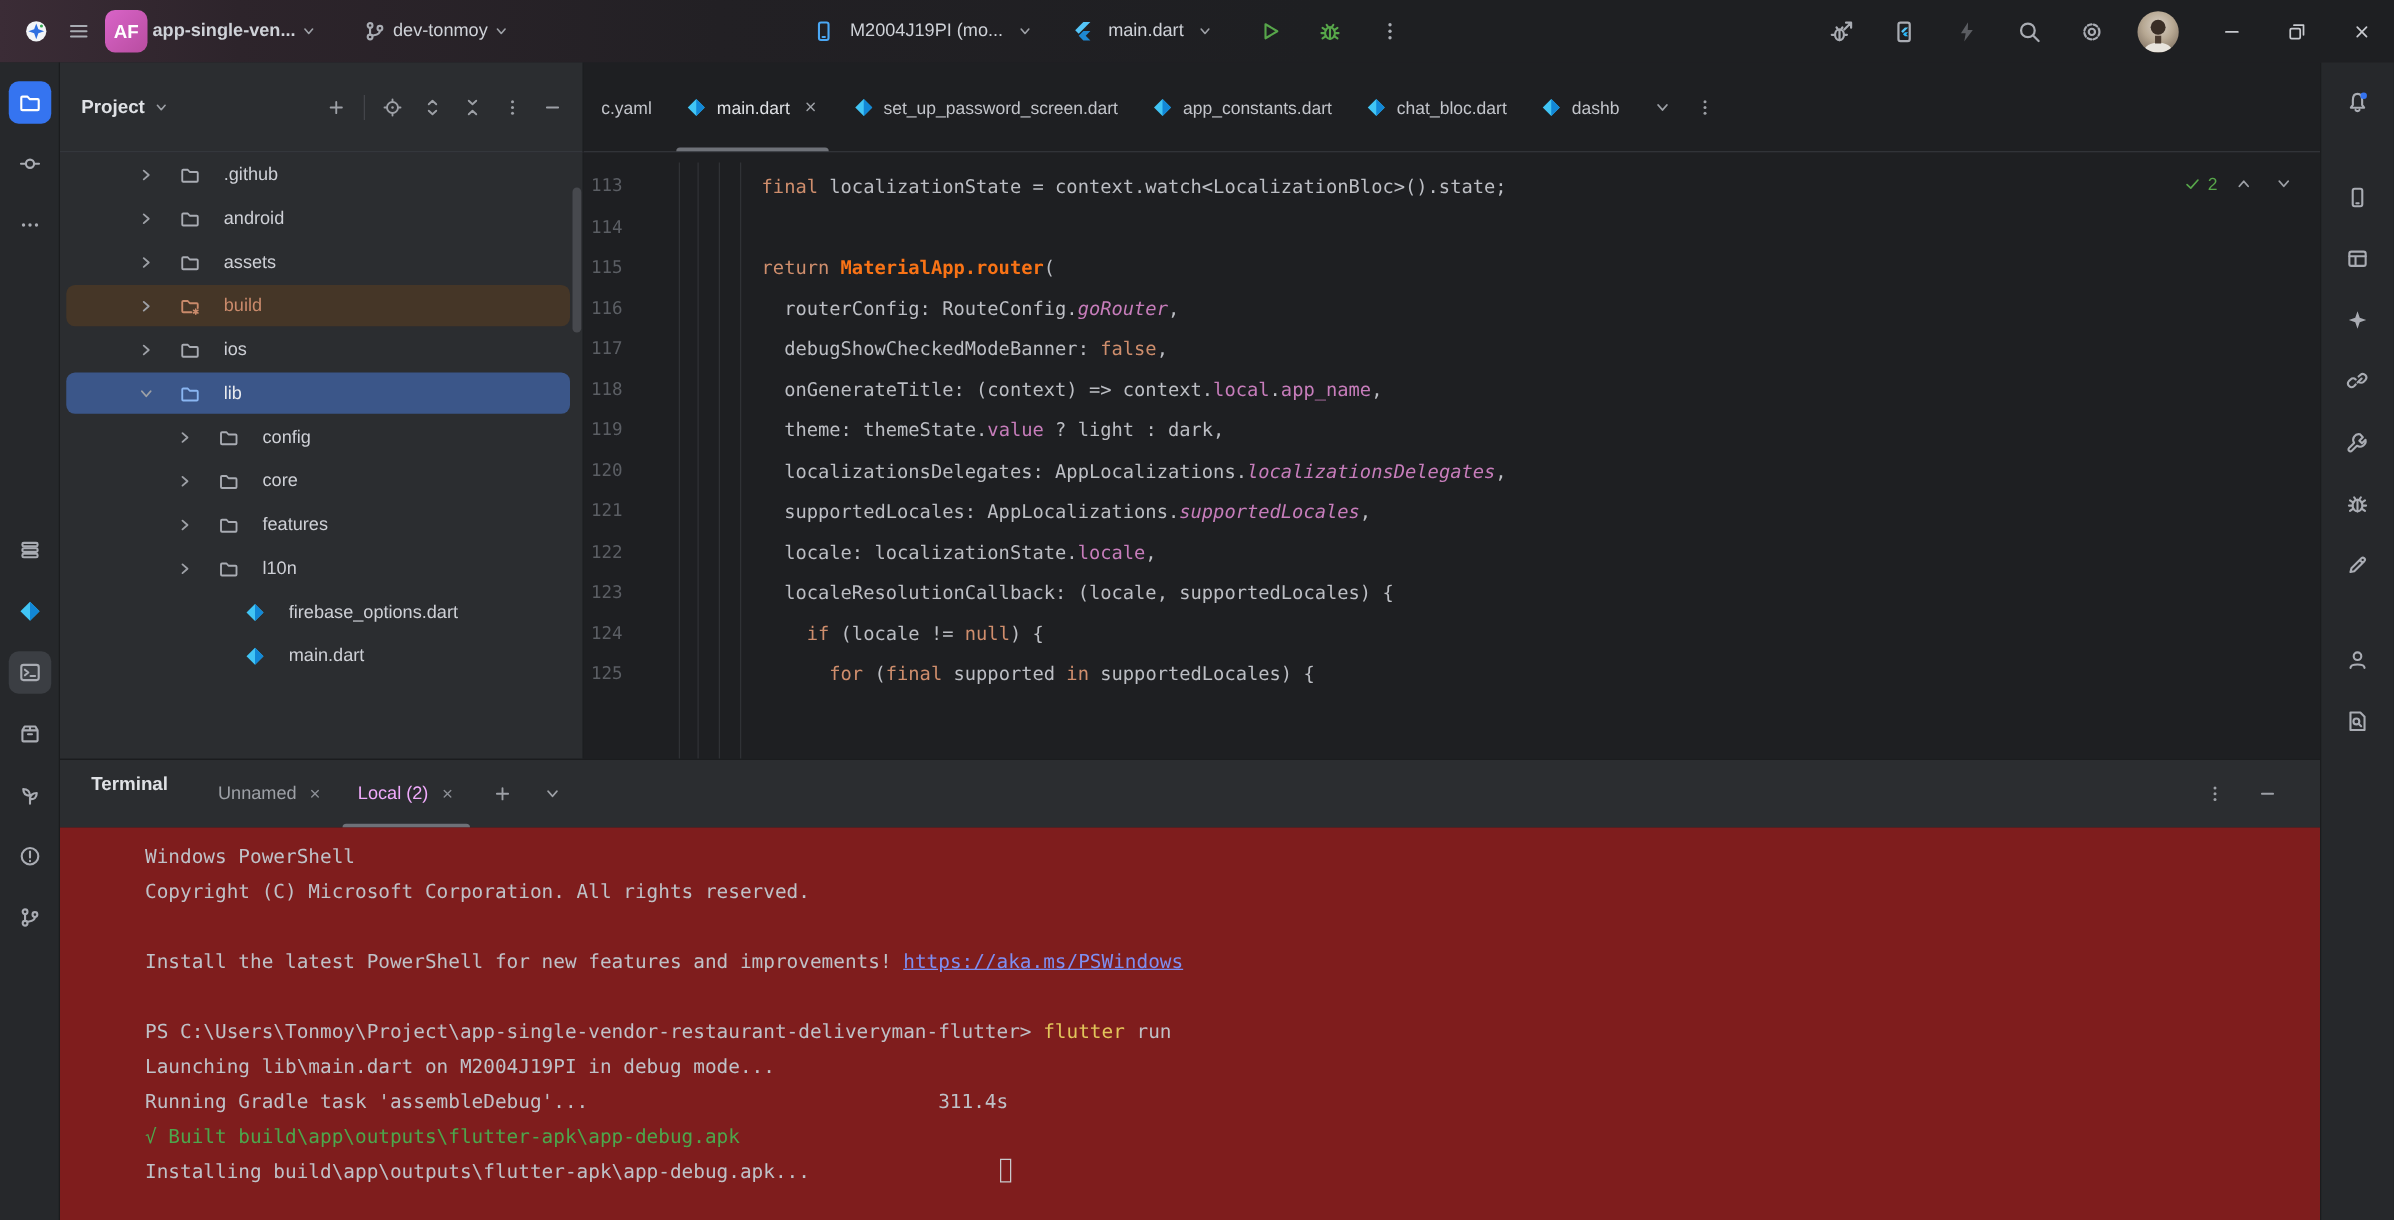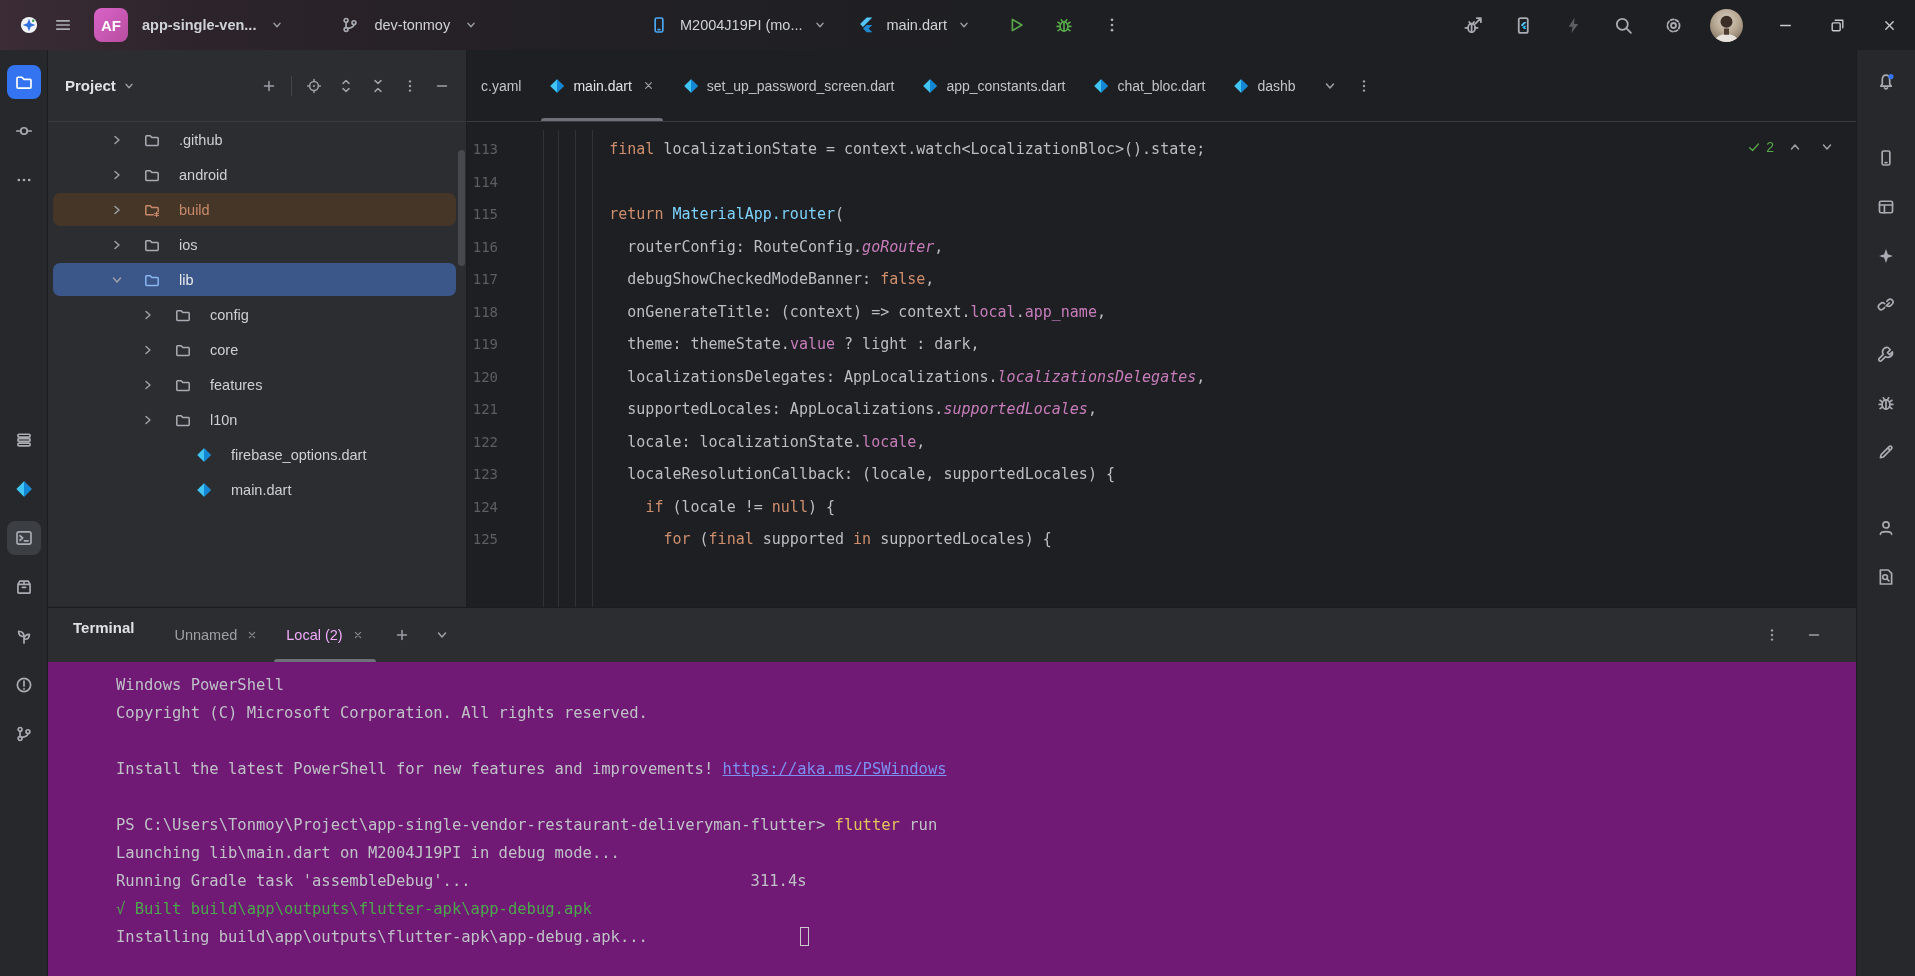--- a/index.html
+++ b/index.html
@@ -6,21 +6,21 @@
   html,body { width:1915px; height:976px; overflow:hidden; background:#1e1f22;
     font-family:"Liberation Sans", sans-serif; color:#cfd2d8; }
   .abs { position:absolute; }
   svg.ic { width:16px; height:16px; stroke:currentColor; fill:none;
     stroke-width:1.5; stroke-linecap:round; stroke-linejoin:round; display:block; }
 
   
   #titlebar { left:0; top:0; width:1915px; height:50px;
     background:linear-gradient(90deg,#3b2c36 0%,#2d242b 10%,#222024 30%,#1e1f22 55%);
     display:flex; align-items:center; }
-  .tb-left { display:flex; align-items:center; gap:14px; padding-left:12px; }
+  .tb-left { display:flex; align-items:center; gap:4px; padding-left:12px; }
   .tb-ic { width:34px; height:34px; display:flex; align-items:center; justify-content:center;
     color:#a9acb3; border-radius:6px; }
   .tb-ic svg.ic { width:18px; height:18px; }
   .chip { width:34px; height:34px; border-radius:8px; color:#fff; font-weight:bold; font-size:15px;
     background:linear-gradient(135deg,#d964c8,#b84da0); display:flex; align-items:center; justify-content:center; }
   .tb-label { font-size:14.5px; color:#cfd2d8; }
   .tb-bold { font-weight:600; }
   .chev { color:#9da0a6; display:inline-flex; }
   .chev svg.ic { width:14px; height:14px; }
   #tb-center { position:absolute; left:648px; top:0; height:50px; display:flex; align-items:center; gap:10px; }
@@ -88,40 +88,40 @@
   .tabbar-actions { display:flex; align-items:center; gap:6px; margin-left:6px; }
 
   
   #editor { left:467px; top:122px; width:1389px; height:485px; background:#1e1f22; overflow:hidden; }
   .guide { position:absolute; top:8px; height:545px; width:1px; background:#303236; }
   #code-lines { position:absolute; left:0; top:11px; width:100%; }
   .cline { display:flex; height:32.5px; align-items:center;
     font-family:"DejaVu Sans Mono", monospace; font-size:15px; }
   .cline .lnum { width:44px; padding-right:13px; text-align:right; color:#5b5e64; font-size:14px; flex:none; }
   .cline pre { font-family:inherit; white-space:pre; padding-left:26px; }
-  .tok-kw { color:#cf8e6d; } .tok-pl { color:#bcbec4; } .tok-cls { color:#7dd3fc; }
+  .tok-kw { color:#cf8e6d; } .tok-pl { color:#bcbec4; } .tok-cls { color:#f97316;font-weight:bold; }
   .tok-mem { color:#c77dbb; } .tok-itl { color:#c77dbb; font-style:italic; }
   #inspect { position:absolute; right:18px; top:14px; display:flex; align-items:center; gap:10px;
     font-size:14px; color:#57a64a; }
   #inspect .hdr-btn { width:22px; height:22px; }
 
   
   #term-header { left:48px; top:607px; width:1808px; height:55px; background:#2b2d30;
     border-top:1px solid #1b1c1e; display:flex; align-items:stretch; }
   #term-title { font-size:15px; font-weight:600; color:#dfe1e5; display:flex; align-items:center;
     padding:0 26px 16px 25px; }
   .ttab { position:relative; display:flex; align-items:center; gap:9px; padding:0 14px;
     font-size:14.5px; color:#9da0a6; }
   .ttab.active { color:#f0abfc; }
   .ttab.active::after { content:""; position:absolute; left:2px; right:2px; bottom:0; height:3px;
     background:#6e7178; border-radius:3px 3px 0 0; }
   .ttab .tclose { color:#8a8d93; display:flex; }
   .ttab .tclose svg.ic { width:12px; height:12px; }
   #term-header-right { margin-left:auto; display:flex; align-items:center; gap:14px; padding-right:28px; }
-  #terminal { left:48px; top:662px; width:1808px; height:314px; background:#701a75;
+  #terminal { left:48px; top:662px; width:1808px; height:314px; background:#7f1d1d;
     padding:9px 0 0 68px; }
   .tline { font-family:"DejaVu Sans Mono", monospace; font-size:15.5px; line-height:28px;
     white-space:pre; color:#bfc1c7; }
   .t-fg { color:#bfc1c7; } .t-yellow { color:#e2c55b; } .t-green { color:#4da64c; }
   .t-link { color:#7e8ff2; text-decoration:underline; }
   .cursor { display:inline-block; width:9px; height:19px; border:1.6px solid #c8cacd;
     vertical-align:-4px; margin-left:3px; }
 </style>
 </head>
 <body>
@@ -484,20 +484,36 @@
             <svg class="ic " viewBox="0 0 16 16">
               <polyline points="6,4.5 10,8 6,11.5"></polyline>
             </svg>
           </div>
           <div class="ticon">
             <svg class="ic " viewBox="0 0 16 16">
               <path d="M1.8,12.6 V4.6 a0.8,0.8 0 0 1 0.8,-0.8 h3.6 l1.6,1.8 h5.6 a0.8,0.8 0 0 1 0.8,0.8 v6.2 a0.8,0.8 0 0 1 -0.8,0.8 h-10.8 a0.8,0.8 0 0 1 -0.8,-0.8 z"></path>
             </svg>
           </div>
           <div class="tlabel">android</div>
+        </div>
+      </div>
+      <div class="trow d0">
+        <div class="rowbg"></div>
+        <div class="cell">
+          <div class="tchev">
+            <svg class="ic " viewBox="0 0 16 16">
+              <polyline points="6,4.5 10,8 6,11.5"></polyline>
+            </svg>
+          </div>
+          <div class="ticon">
+            <svg class="ic " viewBox="0 0 16 16">
+              <path d="M1.8,12.6 V4.6 a0.8,0.8 0 0 1 0.8,-0.8 h3.6 l1.6,1.8 h5.6 a0.8,0.8 0 0 1 0.8,0.8 v6.2 a0.8,0.8 0 0 1 -0.8,0.8 h-10.8 a0.8,0.8 0 0 1 -0.8,-0.8 z"></path>
+            </svg>
+          </div>
+          <div class="tlabel">assets</div>
         </div>
       </div>
       <div class="trow d0 ex exrow">
         <div class="rowbg"></div>
         <div class="cell">
           <div class="tchev">
             <svg class="ic " viewBox="0 0 16 16">
               <polyline points="6,4.5 10,8 6,11.5"></polyline>
             </svg>
           </div>

